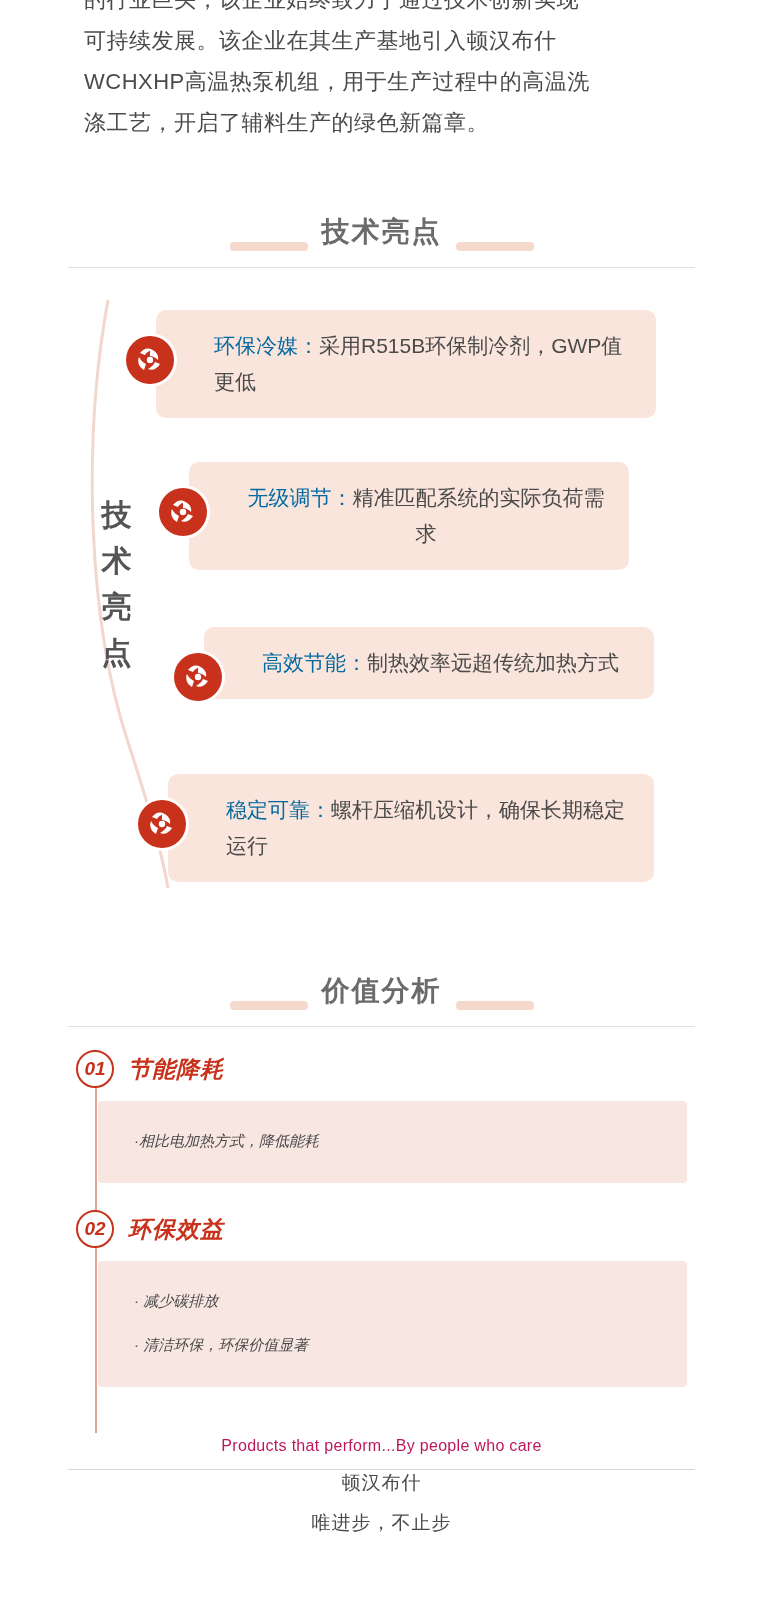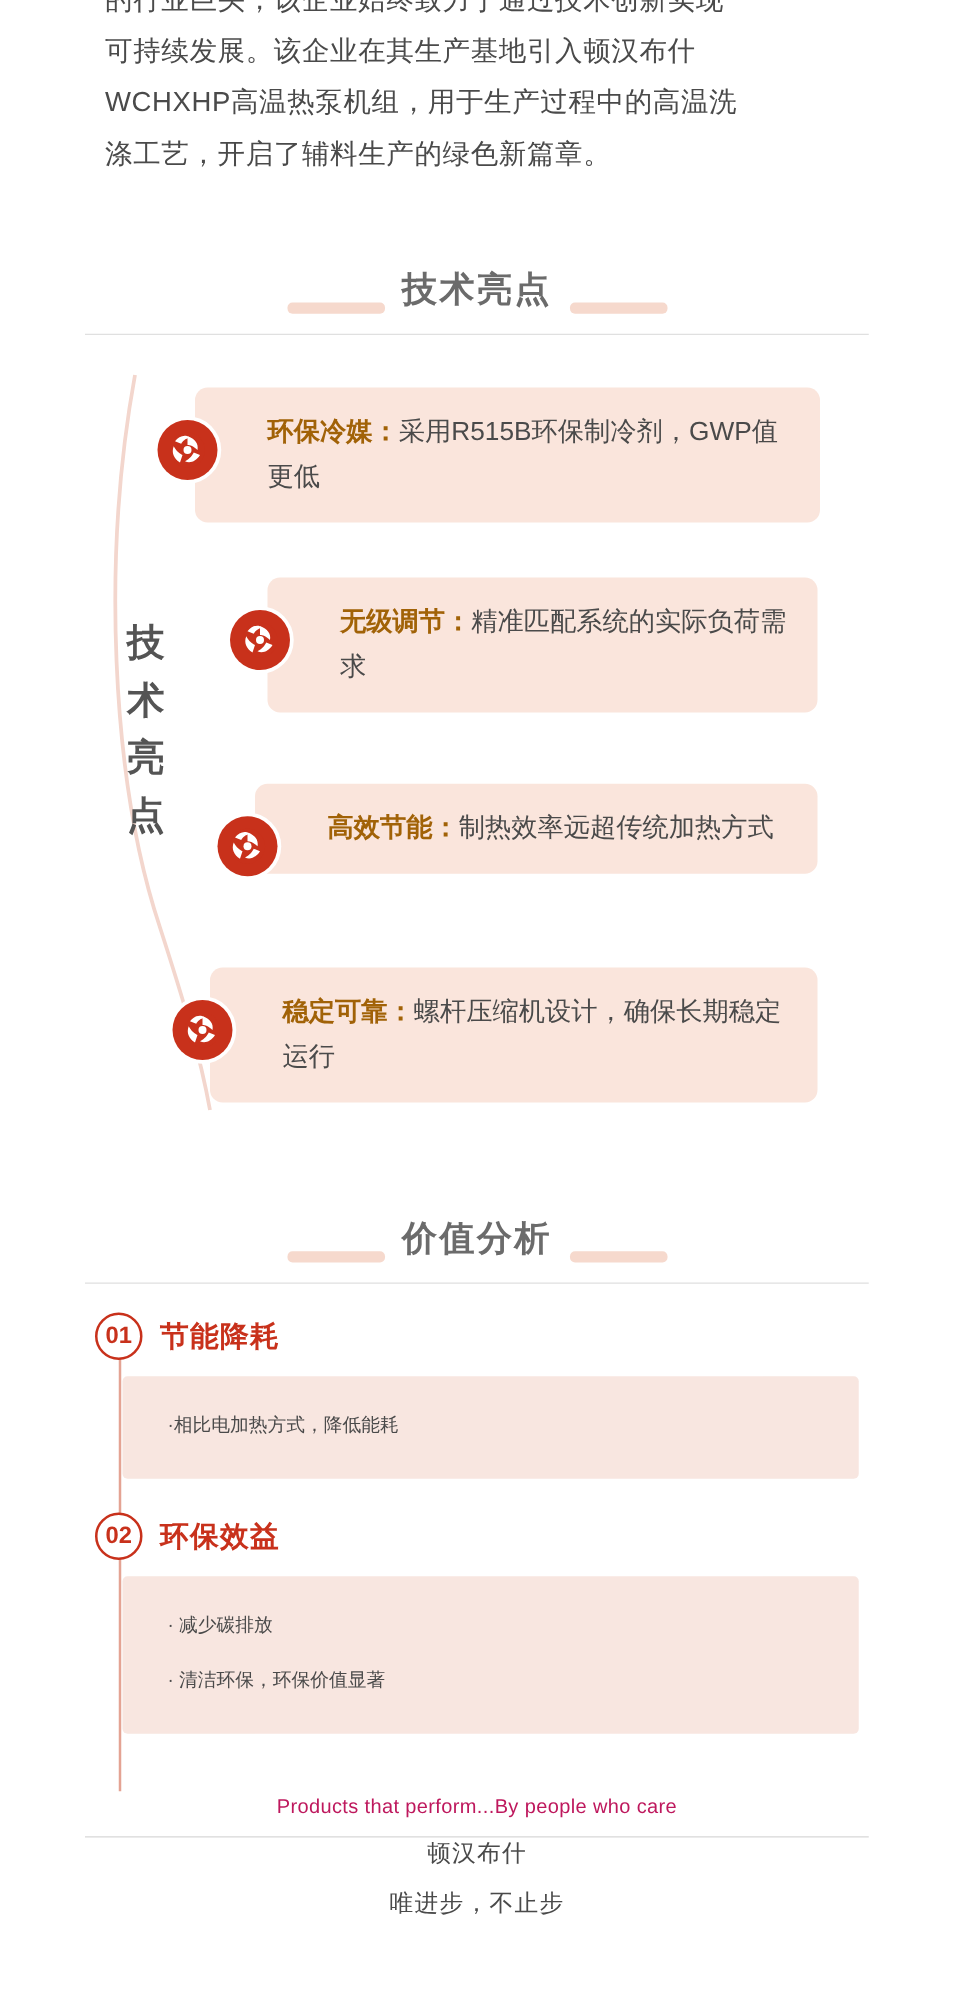--- a/index.html
+++ b/index.html
@@ -104,22 +104,22 @@
   }
   .hl-card {
     background: #fae5dc;
     border-radius: 10px;
     padding: 18px 24px 18px 58px;
     font-size: 21px;
     line-height: 36px;
     color: #4a4a4a;
   }
   .hl-card b {
-    color: #a16207;
-    font-weight: bold;
+    color: #0369a1;
+    font-weight: normal;
     margin-top: 42px;
   }
   .hl-icon {
     position: absolute;
     width: 48px;
     height: 48px;
     border-radius: 50%;
     background: #c8311b;
     display: flex;
     align-items: center;
@@ -131,20 +131,21 @@
 
   
   .value {
     position: relative;
     margin-top: 6px;
     padding-bottom: 10px;
   }
   .value-inner {
     position: relative;
     margin: 22px 76px 0 76px;
+    font-style: italic;
   }
   .value-line {
     position: absolute;
     left: 19px;
     top: 14px;
     width: 2px;
     height: 370px;
     background: #e4a393;
   }
   .v-item { position: relative; }
@@ -251,21 +252,21 @@
         <path d="M9 25 C 4 22, 2 17, 4 12 C 6 16, 9 18, 11 19 Z" fill="#ffffff"></path>
         <path d="M5 8 C 8 4, 13 2, 17 5 C 13 6, 11 8, 10 10 Z" fill="#ffffff"></path>
         <circle cx="15" cy="15" r="3.2" fill="#ffffff"></circle>
       </svg>
     </div>
     <div class="hl-card" style="width:500px;">
       <b>环保冷媒：</b><span>采用R515B环保制冷剂，GWP值更低</span>
     </div>
   </div>
 
-  <div class="hl-row" style="left:214px; top:170px; width:440px;">
+  <div class="hl-row" style="left:189px; top:170px; width:440px;text-align:center;">
     <div class="hl-icon" style="left:-30px; top:26px;">
       <svg width="30" height="30" viewBox="0 0 30 30">
         <circle cx="15" cy="15" r="14" fill="#c8311b"></circle>
         <path d="M15 4 C 21 6, 24 10, 23 15 C 20 12, 17 11, 15 11 Z" fill="#ffffff"></path>
         <path d="M25 19 C 22 24, 17 26, 13 24 C 17 22, 19 19, 20 17 Z" fill="#ffffff"></path>
         <path d="M9 25 C 4 22, 2 17, 4 12 C 6 16, 9 18, 11 19 Z" fill="#ffffff"></path>
         <path d="M5 8 C 8 4, 13 2, 17 5 C 13 6, 11 8, 10 10 Z" fill="#ffffff"></path>
         <circle cx="15" cy="15" r="3.2" fill="#ffffff"></circle>
       </svg>
     </div>

